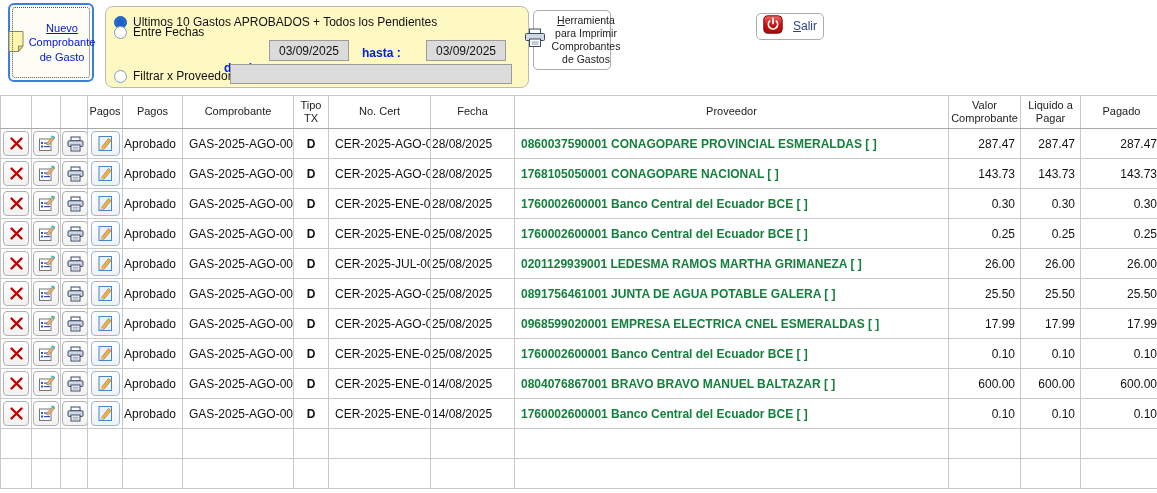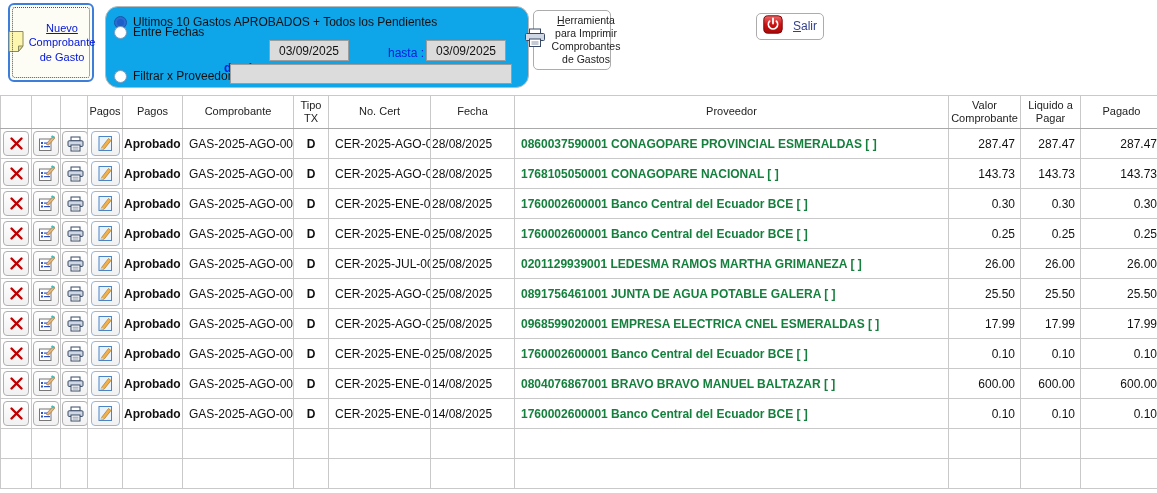--- a/index.html
+++ b/index.html
@@ -10,21 +10,21 @@
   .toolbar{position:absolute;left:0;top:0;width:1157px;height:95px;background:#fff;}
 
   .nuevo-btn{position:absolute;left:8px;top:3px;width:86px;height:79px;
     border:2px solid #3d7edb;border-radius:6px;background:#fdfdf6;
     display:flex;align-items:center;justify-content:center;gap:4px;cursor:pointer;box-sizing:border-box;}
   .nuevo-btn .focus{position:absolute;inset:2px;border:1px dotted #555;border-radius:3px;pointer-events:none;}
   .nuevo-btn .txt{color:#0014d8;font-size:11px;line-height:1.3;text-align:center;}
   .nuevo-btn .txt .u{text-decoration:underline;}
 
   .groupbox{position:absolute;left:105px;top:6px;width:424px;height:82px;
-    border:1px solid #b9b9b9;border-radius:13px;box-sizing:border-box;background:#0ea5e9;}
+    border:1px solid #b9b9b9;border-radius:8px;box-sizing:border-box;background:#fef9c3;}
   .radio-row{position:absolute;left:8px;display:flex;align-items:center;gap:6px;font-size:12px;color:#111;}
   .radio{width:13px;height:13px;border-radius:50%;border:1px solid #7d9cbf;background:#fff;
     display:inline-flex;align-items:center;justify-content:center;box-sizing:border-box;flex:0 0 13px;}
   .radio.sel{border:1px solid #1858a8;background:#2a6cd4;}
   .radio.sel::after{content:"";width:5px;height:5px;border-radius:50%;background:#fff;box-shadow:0 0 0 1.5px #1c50a8 inset;}
   .radio.sel::before{content:"";position:absolute;width:7px;height:7px;border-radius:50%;background:#1d5fc8;}
   .radio.sel{position:relative;}
   .blue-label{color:#0020e0;font-size:12px;}
   .datebox{position:absolute;width:80px;height:21px;background:#dbdbdb;border:1px solid #9c9c9c;
     font-size:12px;color:#111;display:flex;align-items:center;justify-content:center;box-sizing:border-box;}
@@ -39,21 +39,21 @@
   .btn-excel{left:651px;top:12px;width:76px;height:55px;}
   .btn-salir{left:756px;top:13px;width:68px;height:27px;font-size:12px;color:#33418f;gap:10px;}
 
   
   table.grid{position:absolute;left:0;top:95px;width:1162px;border-collapse:collapse;table-layout:fixed;}
   table.grid th,table.grid td{border:1px solid #c9c9c9;overflow:hidden;white-space:nowrap;box-sizing:border-box;}
   table.grid th{height:33px;font-weight:normal;font-size:11px;color:#222;text-align:center;
     border-bottom:1px solid #a9a9a9;background:#fff;white-space:normal;line-height:1.2;}
   table.grid td{height:30px;font-size:12px;background:#fff;}
   td.cell-icon{text-align:center;}
-  td.cell-estado{font-weight:bold;}
+  td.cell-estado{}
   td.cell-comp,td.cell-cert{padding-left:6px;}
   td.cell-tipo{text-align:center;font-weight:bold;}
   td.cell-fecha{text-align:left;}
   td.cell-prov{padding-left:6px;font-weight:bold;color:#15803d;font-size:11.5px;cursor:pointer;}
   td.num{text-align:right;padding-right:5px;}
 
   .icon-btn{width:26px;height:25px;border:1px solid #b0b0b0;border-radius:4px;
     background:linear-gradient(#ffffff,#f1f1f1);display:flex;align-items:center;justify-content:center;
     margin:0 auto;cursor:pointer;box-sizing:border-box;}
   .icon-btn.pagos{width:29px;border-color:#9db6d8;}
@@ -85,21 +85,21 @@
       <div class="radio-row" style="top:8px;">
         <span class="radio sel"></span>
         <span>Ultimos 10 Gastos APROBADOS + Todos los Pendientes</span>
       </div>
       <div class="radio-row" style="top:18px;">
         <span class="radio"></span>
         <span>Entre Fechas</span>
       </div>
       <span class="blue-label" style="position:absolute;left:118px;top:54px;font-weight:bold;">desde :</span>
       <div class="datebox" style="left:163px;top:33px;">03/09/2025</div>
-      <span class="blue-label" style="position:absolute;left:282px;top:39px;">hasta :</span>
+      <span class="blue-label" style="position:absolute;left:256px;top:39px;font-weight:bold;">hasta :</span>
       <div class="datebox" style="left:320px;top:33px;">03/09/2025</div>
       <div class="radio-row" style="top:62px;">
         <span class="radio"></span>
         <span>Filtrar x Proveedor</span>
       </div>
       <input class="provbox" value="" style="">
     </div>
 
     <button class="tool-btn btn-print-tool">
       <span>

